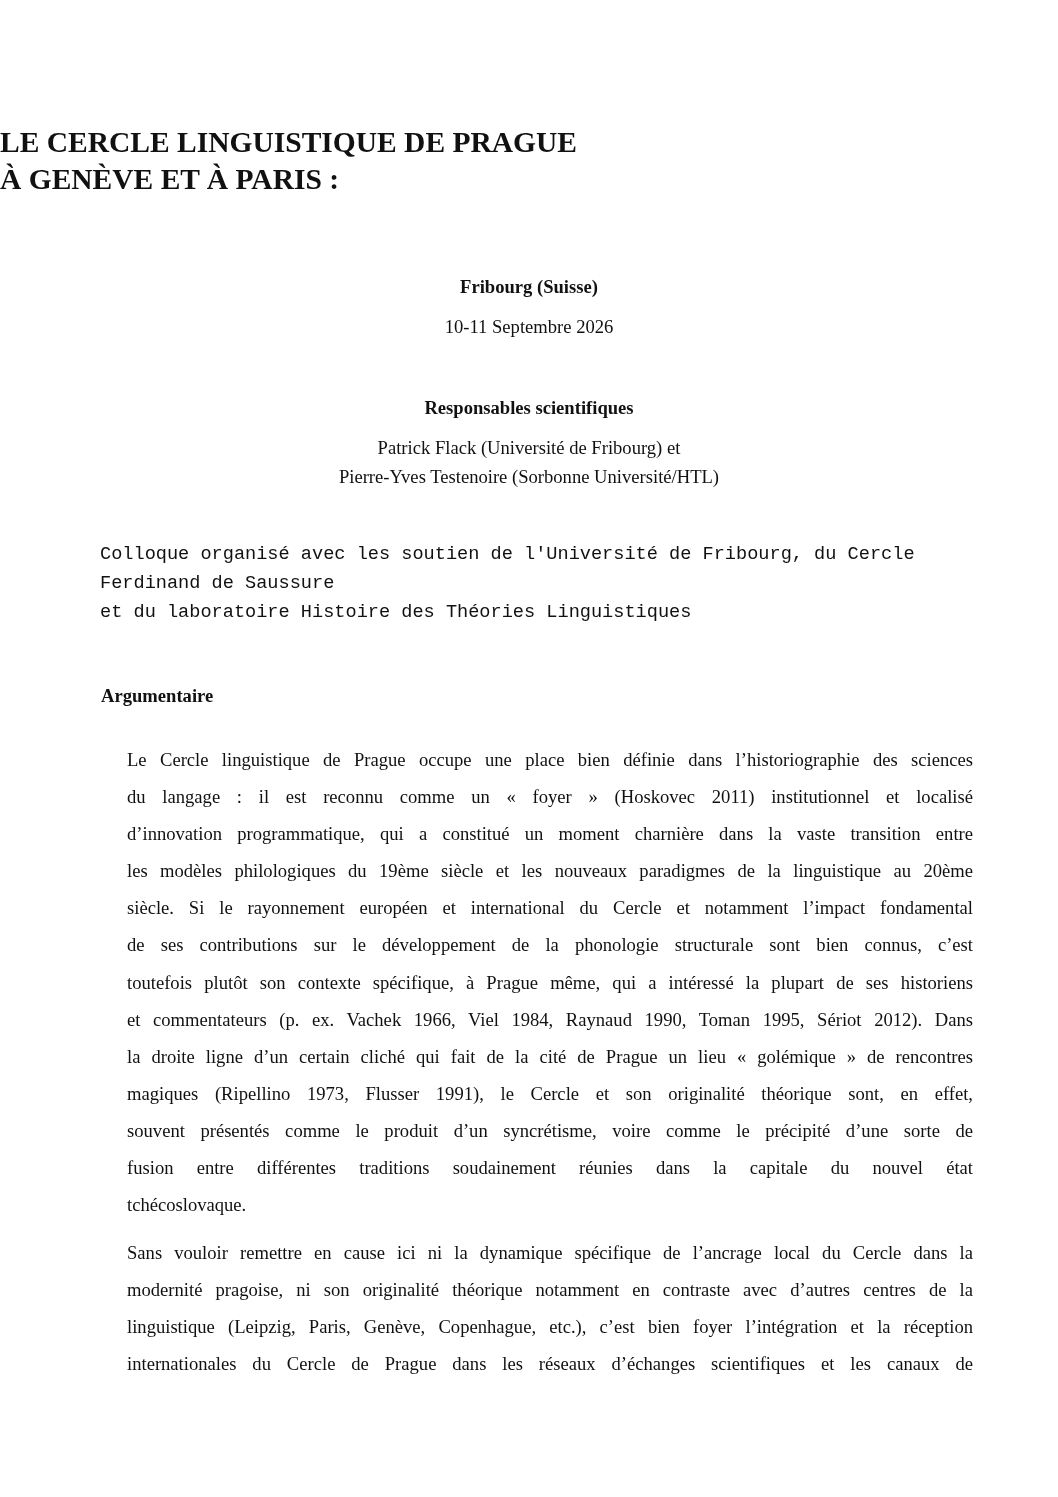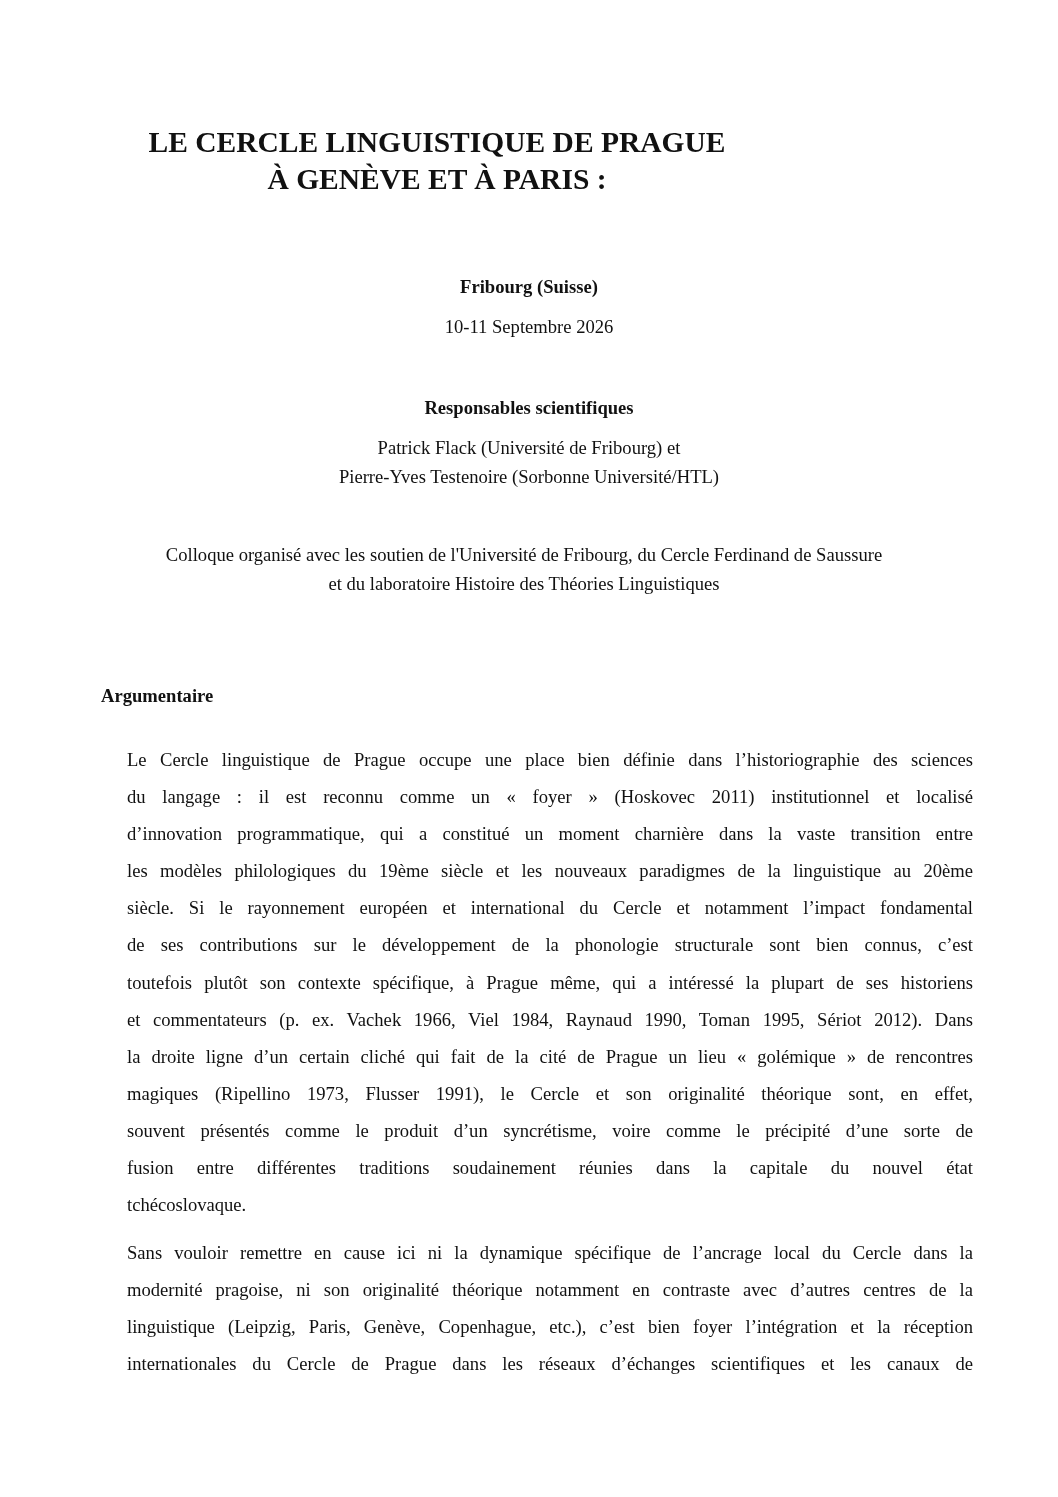--- a/index.html
+++ b/index.html
@@ -19,21 +19,21 @@
       position: absolute;
       left: 0; top: 0;
       width: 1058px;
       height: 1497px;
     }
     .title-block {
       position: absolute;
       left: 0;
       top: 124px;
       width: 874px;
-      text-align: center;
+      text-align: left;
     }
     .title-line {
       font-family: "Liberation Serif", serif;
       font-weight: bold;
       font-size: 29.5px;
       line-height: 37px;
       letter-spacing: 0px;
     }
     .centered {
       position: absolute;
@@ -46,22 +46,22 @@
     .bold { font-weight: bold; }
     .location { top: 272px; }
     .date { top: 312px; }
     .resp-heading { top: 393px; }
     .resp-names { top: 433px; }
     .colloque {
       position: absolute;
       left: 100px;
       width: 848px;
       top: 540px;
-      text-align: center;
-      font-family: Liberation Serif, serif;
+      text-align: left;
+      font-family: Liberation Mono, monospace;
       font-size: 18.6px;
       line-height: 29px;
     }
     .section-heading {
       position: absolute;
       left: 101px;
       top: 681px;
       font-weight: bold;
       font-size: 18.6px;
       line-height: 29px;

